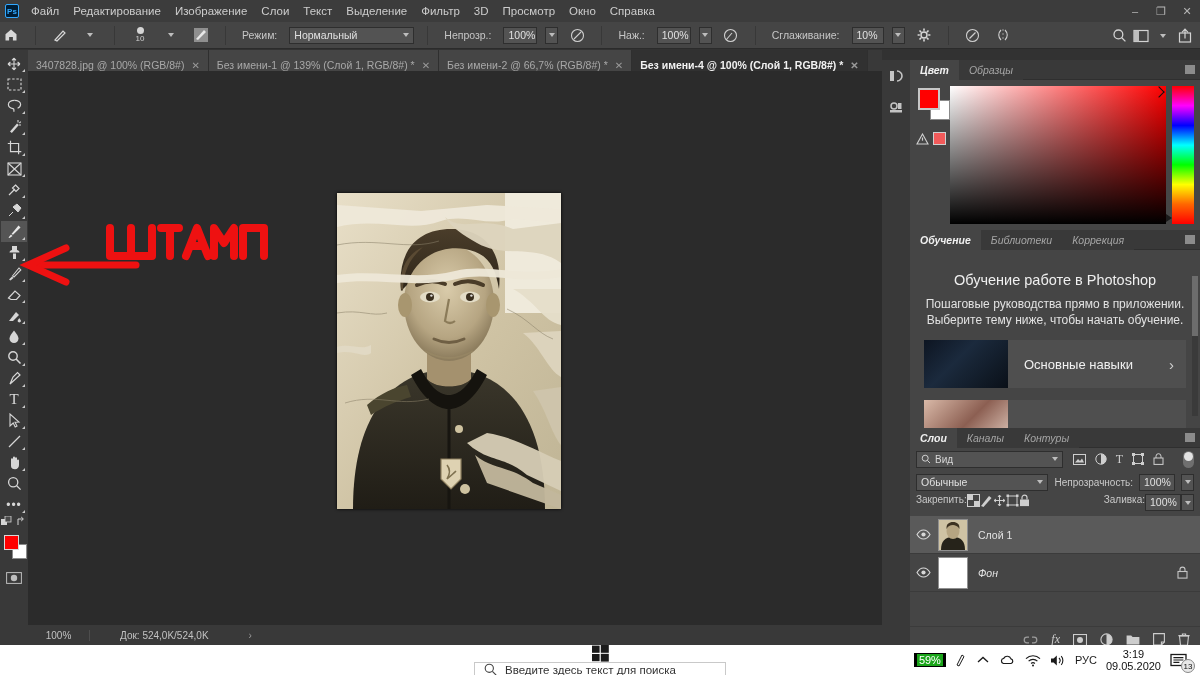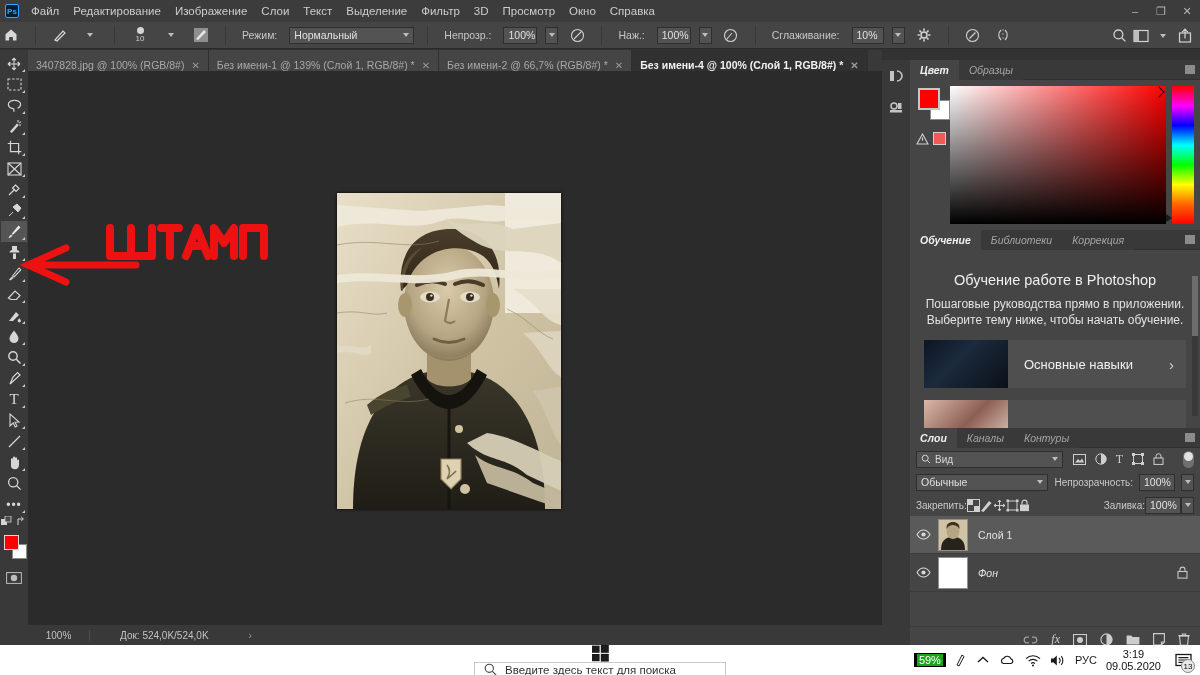--- a/index.html
+++ b/index.html
@@ -111,21 +111,21 @@
 
   
   .layersbody { background:#454545; }
   .lrow { display:flex; align-items:center; height:22px; padding:0 6px; }
   .lsearch { flex:1; display:flex; align-items:center; background:#535353; border:1px solid #2e2e2e;
     height:17px; padding:0 4px; color:#d7d7d7; font-size:10px; }
   .lfilters { display:flex; align-items:center; gap:9px; margin-left:10px; color:#d0d0d0; }
   .ltoggle { width:11px; height:17px; border-radius:6px; background:#6f6f6f; position:relative; margin-left:10px; }
   .ltoggle:after { content:''; position:absolute; left:1px; top:1px; width:9px;height:9px;border-radius:50%;background:#e2e2e2; }
   .lblend { display:flex; align-items:center; height:24px; padding:0 6px; gap:6px; }
-  .llock { display:flex; align-items:center; height:22px; padding:0 6px; gap:0; font-size:10px; color:#c9c9c9; }
+  .llock { display:flex; height:22px; padding:0 6px; gap:0; font-size:10px; color:#c9c9c9; }
   .layer { display:flex; align-items:center; height:38px; border-bottom:1px solid #3b3b3b; padding:0 6px; }
   .layer.sel { background:#5a5a5a; }
   .eye { width:22px; text-align:center; color:#d6d6d6; font-size:11px; }
   .lthumb { width:30px; height:32px; background:#fff; border:1px solid #8f8f8f; overflow:hidden; }
   .lname { padding-left:10px; font-size:10.5px; color:#e3e3e3; flex:1; }
   .lname.it { font-style:italic; }
   .lockicon { color:#c5c5c5; font-size:11px; padding-right:6px; }
   .lfooter { display:flex; align-items:center; justify-content:flex-end; gap:13px;
     height:26px; padding-right:10px; background:#454545; border-top:1px solid #3b3b3b; color:#cdcdcd; }
 
@@ -134,21 +134,21 @@
   .startbtn { width:46px; height:30px; display:flex; align-items:center; justify-content:center; }
   .tb-search { width:252px; height:24px; background:#fff; border:1px solid #c9c9c9;
     display:flex; align-items:center; gap:8px; padding:0 9px; color:#333; font-size:11.5px; }
   .tb-icons { display:flex; align-items:center; gap:4px; margin-left:18px; }
   .tbico { width:34px; height:30px; display:flex; align-items:center; justify-content:center; position:relative; }
   .tbico.run:after { content:''; position:absolute; bottom:0; left:8px; width:18px; height:3px; background:#1f6fd0; }
   .tray { position:absolute; right:0; top:0; height:30px; display:flex; align-items:center; gap:9px; padding-right:4px; color:#1b1b1b; font-size:11px; }
   .batt { background:#000; color:#fff; font-size:11px; padding:1px 3px; display:flex; align-items:center; }
   .battfill { background:#1aa51a; color:#fff; padding:0 2px; }
   .clock { display:flex; flex-direction:column; align-items:center; line-height:12px; font-size:11px; color:#111; }
-  .notif { position:relative; width:26px; height:30px; display:flex; align-items:center; justify-content:center; }
+  .notif { position:relative; width:26px; height:30px; display:flex; align-items:center; }
   .nbadge { position:absolute; right:1px; bottom:2px; background:#e8e8e8; border:1px solid #888;
     border-radius:50%; width:14px; height:14px; font-size:8px; color:#111; display:flex; align-items:center; justify-content:center; }
   svg { display:block; }
 </style>
 </head>
 <body>
 
 <div class="app">
 
   <div class="menubar">

